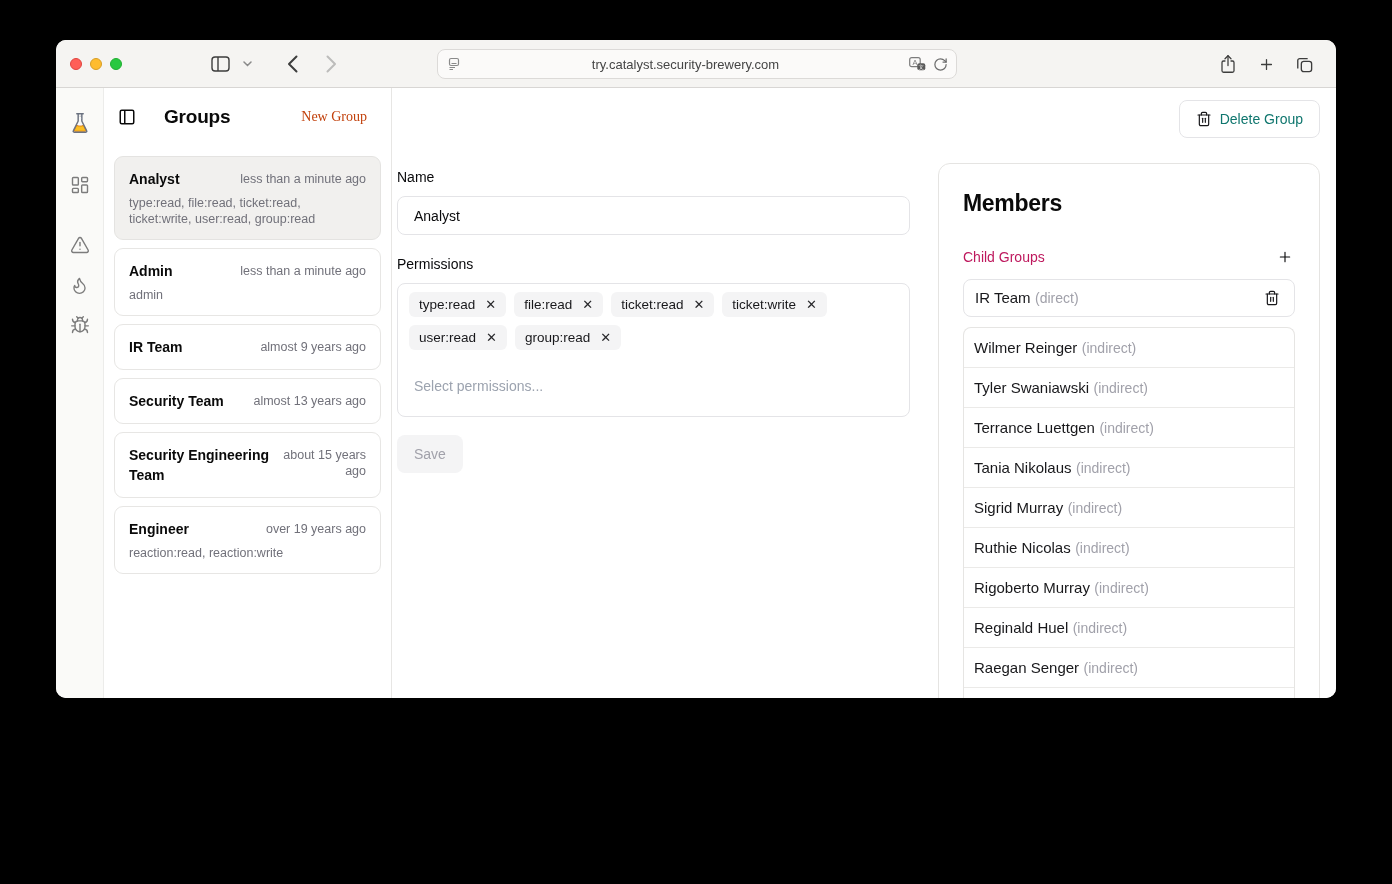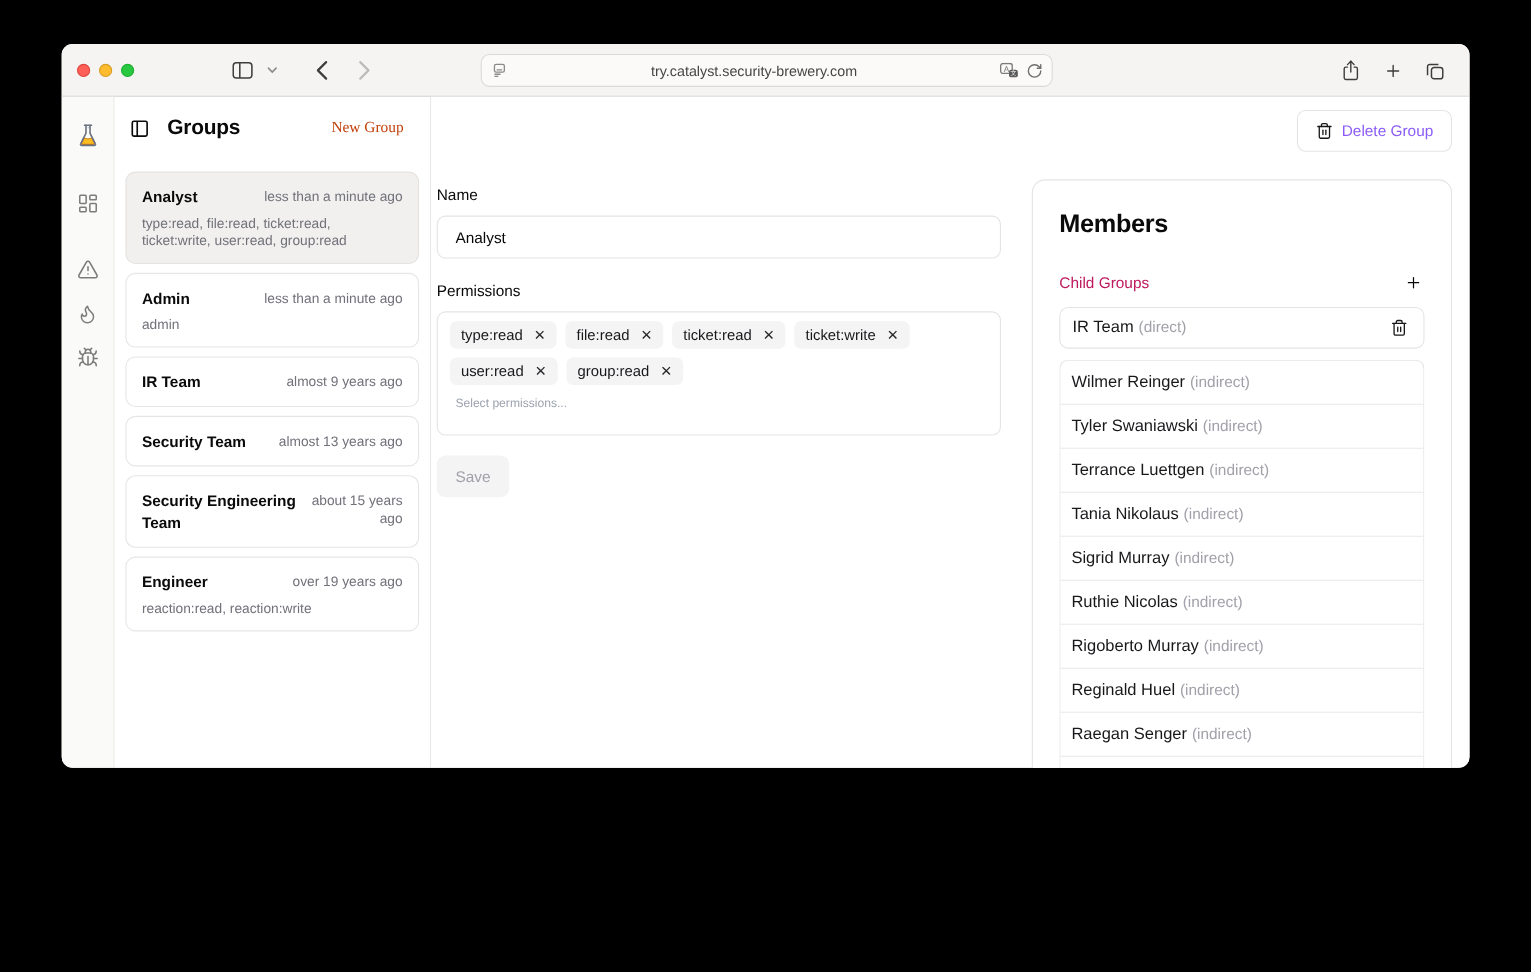--- a/index.html
+++ b/index.html
@@ -17,42 +17,42 @@
   .right-icons { position:absolute; right:18px; top:0; height:48px; display:flex; align-items:center; gap:10px; }
 
   
   .app { display:flex; height:722px; }
   .rail { width:48px; background:#fafaf8; border-right:1px solid #ececea; position:relative; display:flex; flex-direction:column; align-items:center; }
   .rail .ric { display:flex; align-items:center; justify-content:center; width:26px; height:26px; }
   .avatar { position:absolute; left:8px; bottom:7px; width:32px; height:32px; border-radius:9px; background:#f0efed; display:flex; align-items:center; justify-content:center; font-size:13px; color:#1c1c1e; }
 
   .groups-panel { width:288px; border-right:1px solid #e7e6e4; background:#fff; }
   .gp-header { height:58px; display:flex; align-items:center; justify-content:space-between; padding:0 24px 0 14px; }
-  .gp-title-wrap { display:flex; align-items:center; gap:16px; }
+  .gp-title-wrap { display:flex; align-items:center; gap:28px; }
   .gp-title { font-size:19px; font-weight:700; color:#0a0a0a; letter-spacing:-.2px; }
   .new-group { font-size:14px; color:#c2410c; cursor:pointer; background:none; border:none; font-family:Liberation Serif, serif; }
   .group-list { padding-top:10px; }
   .gcard { margin:0 10px 8px 10px; border:1px solid #e7e6e4; border-radius:9px; background:#fff; padding:12px 14px; cursor:pointer; }
   .gcard.selected { background:#f1f0ee; border-color:#e4e3e1; }
   .gcard-top { display:flex; justify-content:space-between; gap:8px; }
   .gname { font-size:14px; font-weight:700; color:#0a0a0a; line-height:20px; }
   .gtime { font-size:12.5px; color:#71717a; text-align:right; line-height:16px; padding-top:2px; }
   .gdesc { margin-top:6px; font-size:12.5px; color:#71717a; line-height:16px; }
 
   .main { flex:1; position:relative; background:#fff; }
-  .delete-btn { position:absolute; top:12px; right:16px; height:38px; display:flex; align-items:center; gap:8px; padding:16px 16px; background:#fff; border:1px solid #e4e4e7; border-radius:8px; font-size:14px; font-weight:500; color:#8b5cf6; cursor:pointer; font-family:inherit; }
+  .delete-btn { position:absolute; top:12px; right:16px; height:38px; display:flex; align-items:center; gap:8px; padding:16px 16px; background:#fff; border:1px solid #e4e4e7; border-radius:8px; font-size:14px; font-weight:500; color:#0f766e; cursor:pointer; font-family:inherit; }
 
   .form { position:absolute; left:5px; top:81px; width:513px; }
   .flabel { font-size:14px; font-weight:500; color:#09090b; margin-bottom:11px; }
   .name-input { width:100%; height:39px; border:1px solid #e4e4e7; border-radius:8px; padding:0 16px; font-size:14px; color:#09090b; font-family:inherit; background:#fff; margin-bottom:21px; }
   .perm-box { width:100%; min-height:103px; border:1px solid #e4e4e7; border-radius:8px; padding:8px 11px 22px; margin-bottom:18px; }
   .tag-row { display:flex; flex-wrap:wrap; gap:8px; }
   .tag { display:flex; align-items:center; gap:10px; height:25px; background:#f4f4f5; border-radius:6px; padding:0 10px; font-size:13.5px; color:#18181b; }
   .tag-x { font-size:13px; color:#27272a; cursor:pointer; line-height:1; }
-  .perm-placeholder { margin:11px 0 0 5px; font-size:11px; color:#9ca3af; }
+  .perm-placeholder { margin:28px 0 0 5px; font-size:14px; color:#9ca3af; }
   .save-btn { height:38px; padding:0 17px; background:#f4f4f5; border:none; border-radius:8px; font-size:14px; font-weight:500; color:#a1a1aa; font-family:inherit; cursor:default; }
 
   
   .members-card { position:absolute; top:75px; right:16px; width:382px; height:700px; border:1px solid #e5e4e2; border-radius:12px; background:#fff; overflow:hidden; }
   .m-title { margin:26px 24px 0; font-size:23px; font-weight:700; color:#0a0a0a; letter-spacing:-.3px; }
   .m-row { display:flex; align-items:center; justify-content:space-between; margin:30px 24px 0; }
   .m-label { font-size:14px; font-weight:500; color:#be185d; }
   .plus-btn { width:20px; height:20px; display:flex; align-items:center; justify-content:center; cursor:pointer; background:none; border:none; }
   .cg-card { margin:12px 24px 0; height:38px; border:1px solid #e4e4e7; border-radius:8px; display:flex; align-items:center; justify-content:space-between; padding:0 12px 0 11px; }
   .entity-name { font-size:15px; color:#18181b; }

